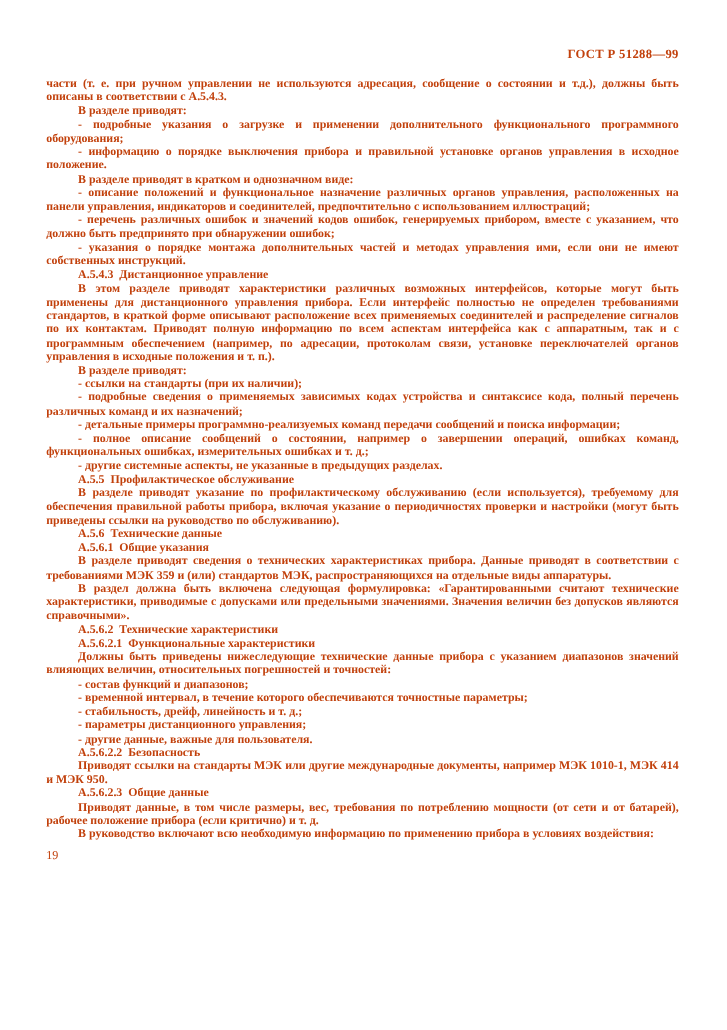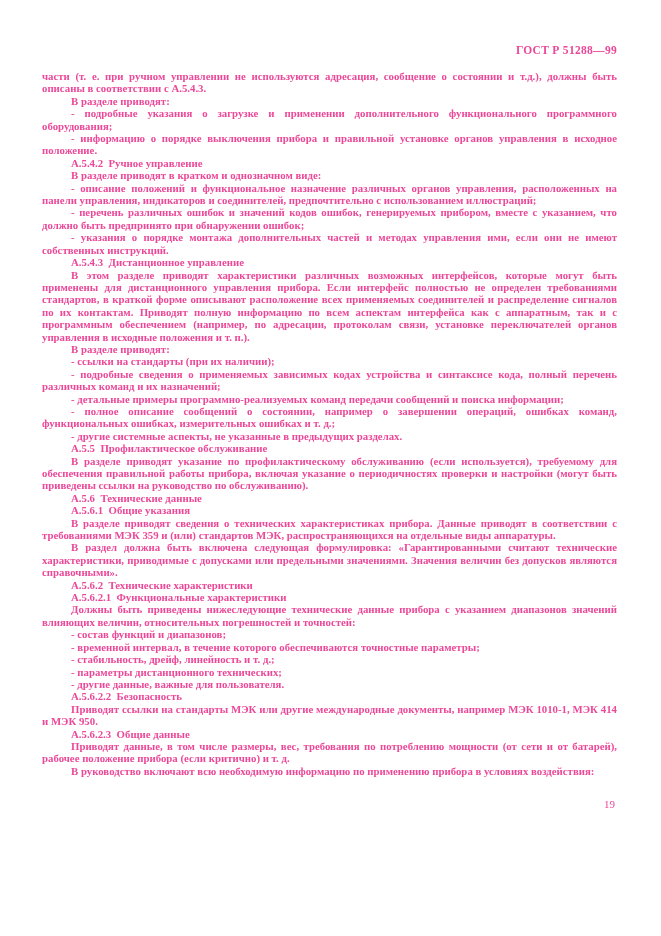--- a/index.html
+++ b/index.html
@@ -6,21 +6,21 @@
     margin: 0;
     padding: 0;
     background: #ffffff;
   }
   .page {
     position: relative;
     width: 661px;
     height: 936px;
     box-sizing: border-box;
     background: #ffffff;
-    color: #ec4899;
+    color: #c2410c;
     font-family: "Liberation Serif", "DejaVu Serif", serif;
     padding: 44px 44px 0 42px;
     overflow: hidden;
   }
   .doc-header {
     text-align: right;
     font-weight: bold;
     font-size: 11.5px;
     line-height: 13px;
     letter-spacing: 0.3px;
@@ -38,38 +38,37 @@
   }
   .doc-body p.paragraph,
   .doc-body p.list-item,
   .doc-body p.heading {
     text-indent: 29px;
   }
   .doc-body p.continuation {
     text-indent: 0;
   }
   .page-number {
-    text-align: right;
+    text-align: left;
     font-size: 11px;
-    margin-top: 21px;
+    margin-top: 7px;
     padding-right: 2px;
   }
 </style>
 </head>
 <body>
 
 <div class="page">
   <div class="doc-header">ГОСТ Р 51288—99</div>
 
   <div class="doc-body">
       <p class="continuation">части (т. е. при ручном управлении не используются адресация, сообщение о состоянии и т.д.), должны быть описаны в соответствии с А.5.4.3.</p>
       <p class="paragraph">В разделе приводят:</p>
       <p class="list-item">- подробные указания о загрузке и применении дополнительного функционального программного оборудования;</p>
       <p class="list-item">- информацию о порядке выключения прибора и правильной установке органов управления в исходное положение.</p>
-      <p class="heading">А.5.4.2&nbsp; Ручное управление</p>
       <p class="paragraph">В разделе приводят в кратком и однозначном виде:</p>
       <p class="list-item">- описание положений и функциональное назначение различных органов управления, расположенных на панели управления, индикаторов и соединителей, предпочтительно с использованием иллюстраций;</p>
       <p class="list-item">- перечень различных ошибок и значений кодов ошибок, генерируемых прибором, вместе с указанием, что должно быть предпринято при обнаружении ошибок;</p>
       <p class="list-item">- указания о порядке монтажа дополнительных частей и методах управления ими, если они не имеют собственных инструкций.</p>
       <p class="heading">А.5.4.3&nbsp; Дистанционное управление</p>
       <p class="paragraph">В этом разделе приводят характеристики различных возможных интерфейсов, которые могут быть применены для дистанционного управления прибора. Если интерфейс полностью не определен требованиями стандартов, в краткой форме описывают расположение всех применяемых соединителей и распределение сигналов по их контактам. Приводят полную информацию по всем аспектам интерфейса как с аппаратным, так и с программным обеспечением (например, по адресации, протоколам связи, установке переключателей органов управления в исходные положения и т. п.).</p>
       <p class="paragraph">В разделе приводят:</p>
       <p class="list-item">- ссылки на стандарты (при их наличии);</p>
       <p class="list-item">- подробные сведения о применяемых зависимых кодах устройства и синтаксисе кода, полный перечень различных команд и их назначений;</p>
       <p class="list-item">- детальные примеры программно-реализуемых команд передачи сообщений и поиска информации;</p>
@@ -80,21 +79,21 @@
       <p class="heading">А.5.6&nbsp; Технические данные</p>
       <p class="heading">А.5.6.1&nbsp; Общие указания</p>
       <p class="paragraph">В разделе приводят сведения о технических характеристиках прибора. Данные приводят в соответствии с требованиями МЭК 359 и (или) стандартов МЭК, распространяющихся на отдельные виды аппаратуры.</p>
       <p class="paragraph">В раздел должна быть включена следующая формулировка: «Гарантированными считают технические характеристики, приводимые с допусками или предельными значениями. Значения величин без допусков являются справочными».</p>
       <p class="heading">А.5.6.2&nbsp; Технические характеристики</p>
       <p class="heading">А.5.6.2.1&nbsp; Функциональные характеристики</p>
       <p class="paragraph">Должны быть приведены нижеследующие технические данные прибора с указанием диапазонов значений влияющих величин, относительных погрешностей и точностей:</p>
       <p class="list-item">- состав функций и диапазонов;</p>
       <p class="list-item">- временной интервал, в течение которого обеспечиваются точностные параметры;</p>
       <p class="list-item">- стабильность, дрейф, линейность и т. д.;</p>
-      <p class="list-item">- параметры дистанционного технических;</p>
+      <p class="list-item">- параметры дистанционного управления;</p>
       <p class="list-item">- другие данные, важные для пользователя.</p>
       <p class="heading">А.5.6.2.2&nbsp; Безопасность</p>
       <p class="paragraph">Приводят ссылки на стандарты МЭК или другие международные документы, например МЭК 1010-1, МЭК 414 и МЭК 950.</p>
       <p class="heading">А.5.6.2.3&nbsp; Общие данные</p>
       <p class="paragraph">Приводят данные, в том числе размеры, вес, требования по потреблению мощности (от сети и от батарей), рабочее положение прибора (если критично) и т. д.</p>
       <p class="paragraph">В руководство включают всю необходимую информацию по применению прибора в условиях воздействия:</p>
     </div>
 
   <div class="page-number">19</div>
 </div>

